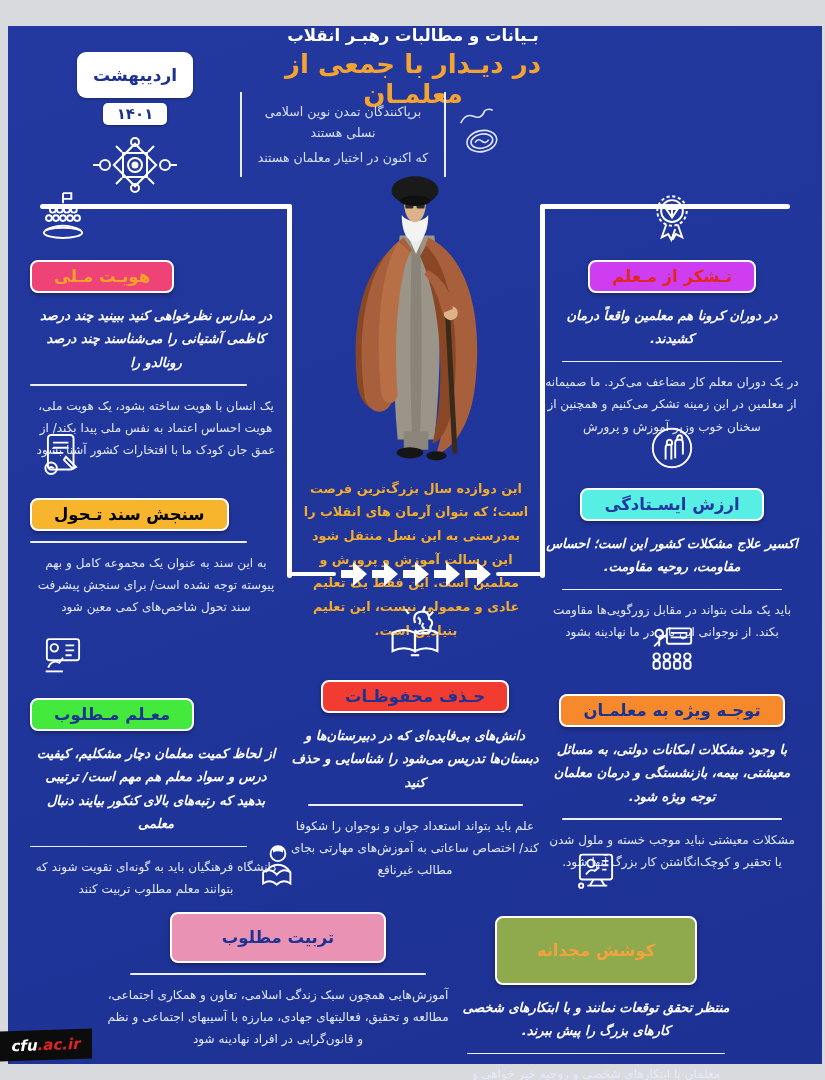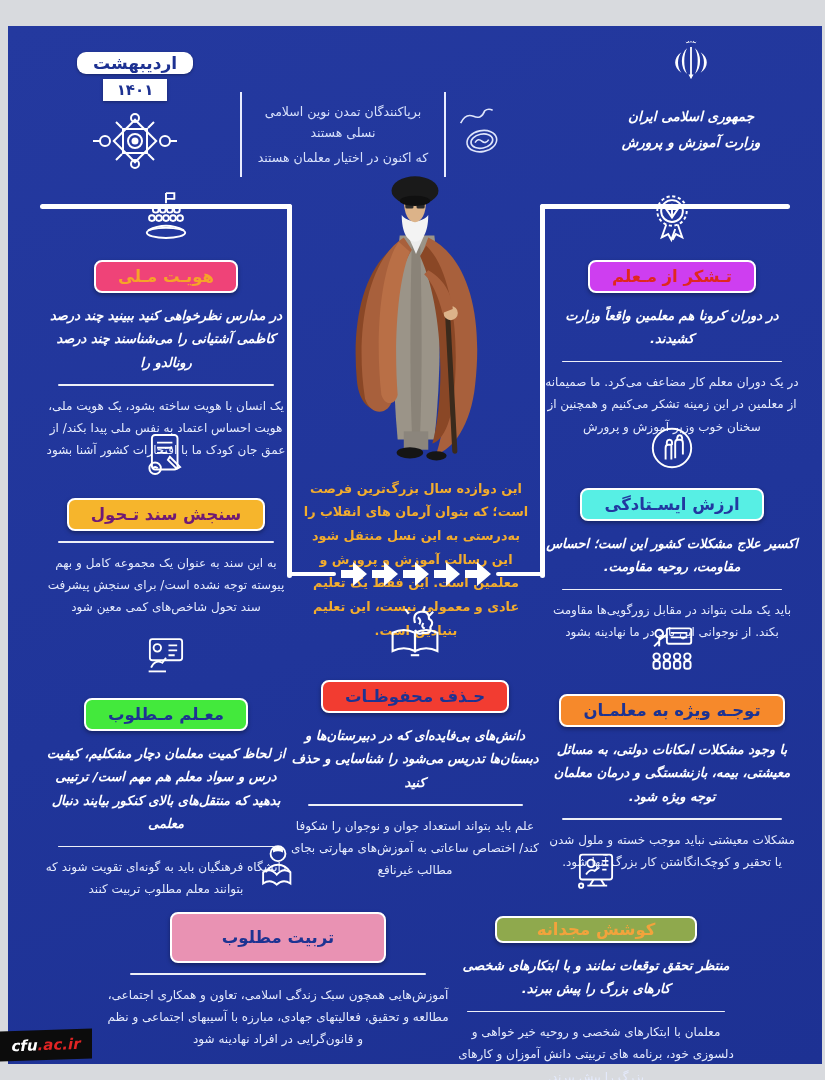--- a/index.html
+++ b/index.html
@@ -4,22 +4,22 @@
 <style>
   html,body{margin:0;padding:0;background:#c9ccd2;}
   .page{position:relative;width:825px;height:1080px;background:#d8dade;overflow:hidden;
         font-family:"DejaVu Sans",sans-serif;}
   .poster{position:absolute;left:8px;top:26px;width:814px;height:1038px;
           background:linear-gradient(160deg,#24399f 0%,#20359a 55%,#1d3193 100%);direction:rtl;}
   
   .date-block{position:absolute;left:62px;top:26px;width:130px;display:flex;flex-direction:column;
               align-items:center;gap:5px;}
   .date-pill{background:#fff;color:#1d3192;font-weight:bold;border-radius:9px;text-align:center;
-             padding:1px 16px;font-size:17px;box-shadow:0 1px 3px rgba(0,0,0,.35);}
-  .date-pill.year{font-size:15px;padding:2px 14px;border-radius:0;}
+             padding:13px 16px;font-size:17px;box-shadow:0 1px 3px rgba(0,0,0,.35);}
+  .date-pill.year{font-size:15px;padding:2px 14px;border-radius:5px;}
   .ornament{margin-top:4px;}
   .title-block{position:absolute;left:235px;top:0px;width:340px;text-align:center;}
   .title-l1{color:#fff;font-size:16.5px;font-weight:bold;letter-spacing:.5px;}
   .title-l2{color:#f3a332;font-size:26px;font-weight:bold;margin-top:4px;}
   .subtitle-wrap{position:absolute;left:232px;top:66px;width:268px;display:flex;align-items:center;gap:10px;}
   .stamp{flex:0 0 auto;}
   .subtitle-box{flex:1;border-right:2px solid #e8ecff;border-left:2px solid #e8ecff;padding:6px 10px;}
   .subtitle-box p{margin:3px 0;color:#d7e0fb;font-size:12.5px;text-align:center;line-height:1.7;}
   .gov-block{position:absolute;left:598px;top:4px;width:170px;display:flex;flex-direction:column;align-items:center;}
   .gov-text{color:#fff;font-size:13.5px;font-weight:bold;font-style:italic;text-align:center;line-height:1.9;margin-top:4px;}
@@ -33,25 +33,25 @@
   .arrows{position:absolute;left:280px;top:536px;width:256px;display:flex;align-items:center;gap:5px;}
   .arrow-line{flex:1;height:4.5px;background:#fff;border-radius:3px;}
   
   .sec{position:absolute;display:flex;flex-direction:column;align-items:center;text-align:center;}
   .sec .iconbox{height:66px;display:flex;align-items:flex-end;margin-bottom:8px;}
   .badge{display:inline-block;border:2px solid #fff;border-radius:8px;padding:5px 22px;font-weight:bold;
          font-size:16.5px;box-shadow:0 2px 4px rgba(0,0,0,.35);white-space:nowrap;}
   .bold-txt{color:#fff;font-weight:bold;font-size:13px;line-height:1.8;margin:11px 0 0;font-style:italic;}
   .light-txt{color:#e4eafc;font-size:12px;line-height:1.85;margin:9px 0 0;}
   .divider{width:86%;height:1.5px;background:rgba(255,255,255,.92);margin-top:10px;border-radius:1px;}
-  .col-l{left:32px;width:252px;}
+  .col-l{left:22px;width:252px;align-items:flex-end;}
   .col-r{left:536px;width:256px;}
   .badge-identity{background:#ef4378;color:#f6a428;}
   .badge-tashakor{background:#ce3ef0;color:#e0281f;}
-  .badge-sanad{background:#f6b52c;color:#701a75;}
+  .badge-sanad{background:#f6b52c;color:#000000;}
   .badge-istadegi{background:#57efe4;color:#2238a0;}
   .badge-moalem{background:#43e93c;color:#1d3392;}
   .badge-hazf{background:#f23c31;color:#1d3392;}
   .badge-tavajoh{background:#f6892b;color:#1d3392;}
   .badge-tarbiat{background:#e992b3;color:#1d3392;}
   .badge-kushesh{background:#8fa94d;color:#f2a33c;}
   
   .watermark{position:absolute;left:0;top:1030px;width:92px;height:30px;background:#0c0c0c;
              display:flex;align-items:center;justify-content:center;transform:skewY(-2deg);
              font-style:italic;font-weight:bold;font-size:15px;direction:ltr;}
@@ -78,57 +78,42 @@
             <circle cx="22" cy="31" r="5"></circle>
               <circle cx="82" cy="31" r="5"></circle>
             <circle cx="52" cy="8" r="4"></circle>
               <circle cx="52" cy="54" r="4"></circle>
             <path d="M10 31 h7 M87 31 h7 M33 12 l6 6 M65 18 l6-6 M33 50 l6-6 M65 44 l6 6"></path>
           </g>
         </svg>
       </div>
     </div>
 
+    <div class="title-block">
+      <div class="title-l1">بـیانات و مطالبات رهبـر انقلاب</div>
+      <div class="title-l2">در دیـدار با جمعی از معلمـان</div>
+    </div>
 
     <div class="subtitle-wrap">
       <div class="stamp">
         <svg width="52" height="54" viewBox="0 0 52 54" fill="none" stroke="#dfe5fb">
           <g transform="rotate(-12 26 30)" stroke-width="1.6">
             <path d="M8 12 q7-9 14-4 t12-3 q4-2 8 1"></path>
             <ellipse cx="25" cy="34" rx="15" ry="10.5"></ellipse>
             <ellipse cx="25" cy="34" rx="11" ry="7"></ellipse>
             <path d="M18 34 q4-4 7 0 t7 0"></path>
           </g>
         </svg>
       </div>
       <div class="subtitle-box">
         <p>برپاکنندگان تمدن نوین اسلامی نسلی هستند</p>
         <p>که اکنون در اختیار معلمان هستند</p>
       </div>
     </div>
 
-    <div class="gov-block">
-      <div>
-        <svg width="64" height="70" viewBox="0 0 100 100">
-          <g fill="#fff">
-            <path d="M48.6 22 h2.8 v44 l-1.4 6 -1.4 -6 z"></path>
-            <path d="M50 72 l-4 -7 h8 z"></path>
-            <path d="M44 24 C33 32 33 56 44 64 C38 55 38 33 44 24 Z"></path>
-            <path d="M56 24 C67 32 67 56 56 64 C62 55 62 33 56 24 Z"></path>
-            <path d="M35 30 C22 38 22 54 35 62 C28 54 28 38 35 30 Z"></path>
-            <path d="M65 30 C78 38 78 54 65 62 C72 54 72 38 65 30 Z"></path>
-            <path d="M41 12 q2.5 5 5 0 q2 4 4 0 q2 4 4 0 q2.5 5 5 0 l-2 4 q-7 -3 -14 0 z"></path>
-          </g>
-        </svg>
-      </div>
-      <div class="gov-text">
-        <div>جمهوری اسلامی ایران</div>
-        <div>وزارت آموزش و پرورش</div>
-      </div>
-    </div>
 
     <div class="fl" style="left:32px;top:178px;width:252px;height:5px"></div>
     <div class="fl" style="left:279px;top:178px;width:5px;height:374px"></div>
     <div class="fl" style="left:532px;top:178px;width:250px;height:5px"></div>
     <div class="fl" style="left:532px;top:178px;width:5px;height:374px"></div>
 
     <div class="leader">
       <svg width="238" height="306" viewBox="0 0 230 300">
         <path d="M106 80 C68 98 52 152 58 218 C60 242 74 252 85 244 C78 194 84 128 106 92 Z" fill="#8a4726"></path>
         <path d="M100 76 L134 76 C141 142 141 212 134 276 L98 276 C92 212 93 142 100 76 Z" fill="#9b9488"></path>
@@ -205,21 +190,21 @@
     <section class="sec col-r" style="top:160px">
       <div class="iconbox">
         <svg width="64" height="64" viewBox="0 0 100 100" fill="none" stroke="#fff" stroke-width="3">
           <circle cx="50" cy="36" r="17"></circle>
           <circle cx="50" cy="36" r="23" stroke-dasharray="5 4"></circle>
           <path d="M50 26 l9 7 -9 13 -9 -13 z M41 33 h18 M50 26 v20"></path>
           <path d="M41 57 l-7 20 10 -5 5 9 6 -17 M59 57 l7 20 -10 -5 -5 9"></path>
         </svg>
       </div>
       <div class="badge badge-tashakor">تـشکر از مـعلم</div>
-      <p class="bold-txt">در دوران کرونا هم معلمین واقعاً وزارت کشیدند.</p>
+      <p class="bold-txt">در دوران کرونا هم معلمین واقعاً درمان کشیدند.</p>
       <div class="divider"></div>
       <p class="light-txt">در یک دوران معلم کار مضاعف می‌کرد. ما صمیمانه از معلمین در این زمینه تشکر می‌کنیم و همچنین از سخنان خوب وزیر آموزش و پرورش</p>
     </section>
 
     <section class="sec col-l" style="top:398px">
       <div class="iconbox">
         <svg width="64" height="64" viewBox="0 0 100 100" fill="none" stroke="#fff" stroke-width="3">
           <rect x="28" y="14" width="40" height="54" rx="5"></rect>
           <path d="M36 26 h24 M36 34 h24 M36 42 h16"></path>
           <path d="M56 48 l16 16 -5 3 -14 -14 z"></path>
@@ -252,21 +237,21 @@
       <div class="iconbox">
         <svg width="66" height="62" viewBox="0 0 100 100" fill="none" stroke="#fff" stroke-width="3">
           <rect x="24" y="18" width="52" height="34" rx="4"></rect>
           <path d="M54 28 h14 M54 36 h14 M54 44 h10"></path>
           <circle cx="36" cy="32" r="6"></circle>
           <path d="M26 64 q6 -14 18 -8 l6 -8"></path>
           <path d="M22 70 h28"></path>
         </svg>
       </div>
       <div class="badge badge-moalem">معـلم مـطلوب</div>
-      <p class="bold-txt">از لحاظ کمیت معلمان دچار مشکلیم، کیفیت درس و سواد معلم هم مهم است/ ترتیبی بدهید که منتقل‌های بالای کنکور بیایند دنبال معلمی</p>
+      <p class="bold-txt">از لحاظ کمیت معلمان دچار مشکلیم، کیفیت درس و سواد معلم هم مهم است/ ترتیبی بدهید که رتبه‌های بالای کنکور بیایند دنبال معلمی</p>
       <div class="divider"></div>
       <p class="light-txt">دانشگاه فرهنگیان باید به گونه‌ای تقویت شوند که بتوانند معلم مطلوب تربیت کنند</p>
     </section>
 
     <section class="sec col-r" style="top:594px">
       <div class="iconbox">
         <svg width="68" height="64" viewBox="0 0 100 100" fill="none" stroke="#fff" stroke-width="3">
           <rect x="42" y="10" width="38" height="24" rx="3"></rect>
           <path d="M48 17 h26 M48 24 h26"></path>
           <circle cx="30" cy="18" r="6"></circle>
@@ -325,21 +310,21 @@
       <div class="iconbox">
         <svg width="62" height="62" viewBox="0 0 100 100" fill="none" stroke="#fff" stroke-width="3">
           <rect x="24" y="14" width="52" height="40" rx="4"></rect>
           <circle cx="42" cy="28" r="6"></circle>
           <path d="M34 46 q6 -10 14 -6 l6 -5"></path>
           <path d="M60 24 h10 M60 31 h10 M60 38 h7"></path>
           <path d="M46 54 l-6 10 h24 l-6 -10 M36 64 h32"></path>
           <circle cx="26" cy="64" r="3.5"></circle>
         </svg>
       </div>
-      <div class="badge badge-kushesh" style="padding:2px 40px">کوشش مجدانه</div>
+      <div class="badge badge-kushesh" style="padding:23px 40px">کوشش مجدانه</div>
       <p class="bold-txt">منتظر تحقق توقعات نمانند و با ابتکارهای شخصی کارهای بزرگ را پیش ببرند.</p>
       <div class="divider"></div>
       <p class="light-txt" style="width:280px">معلمان با ابتکارهای شخصی و روحیه خیر خواهی و دلسوزی خود، برنامه های تربیتی دانش آموزان و کارهای بزرگ را پیش ببرند.</p>
     </section>
 
   </div>
 
   <div class="watermark">
     <span class="wm1">cfu</span>
       <span class="wm2">.ac.ir</span>

